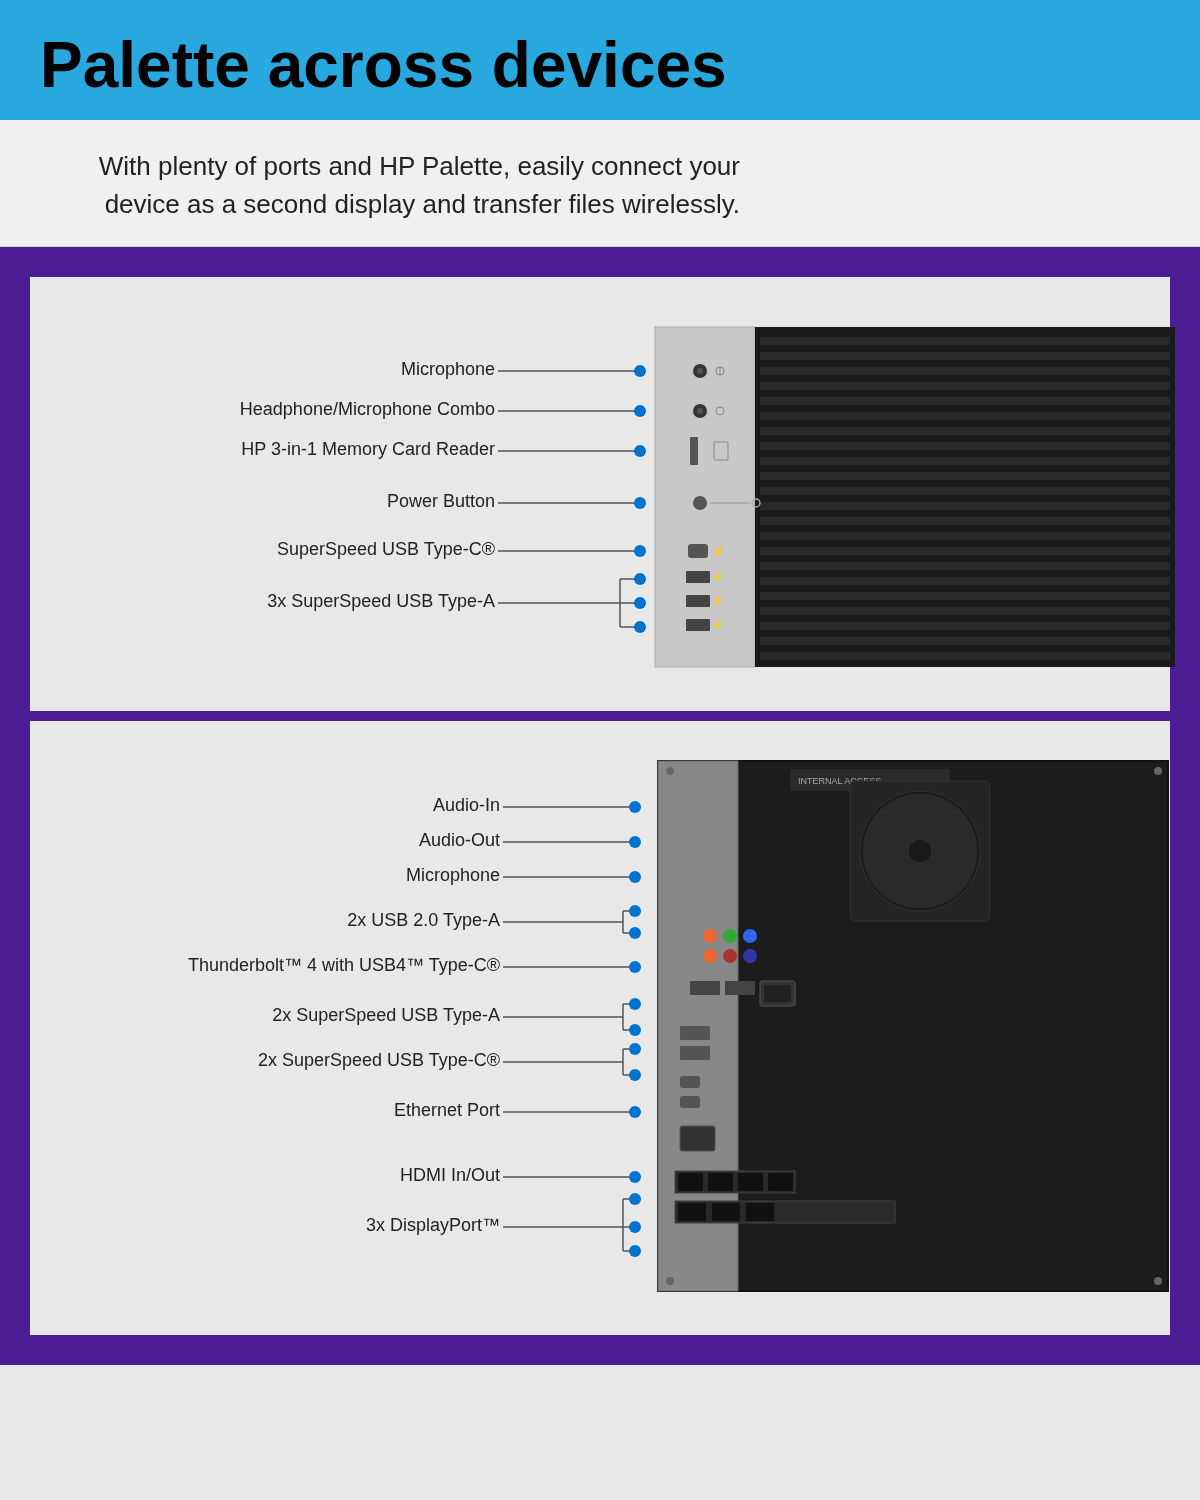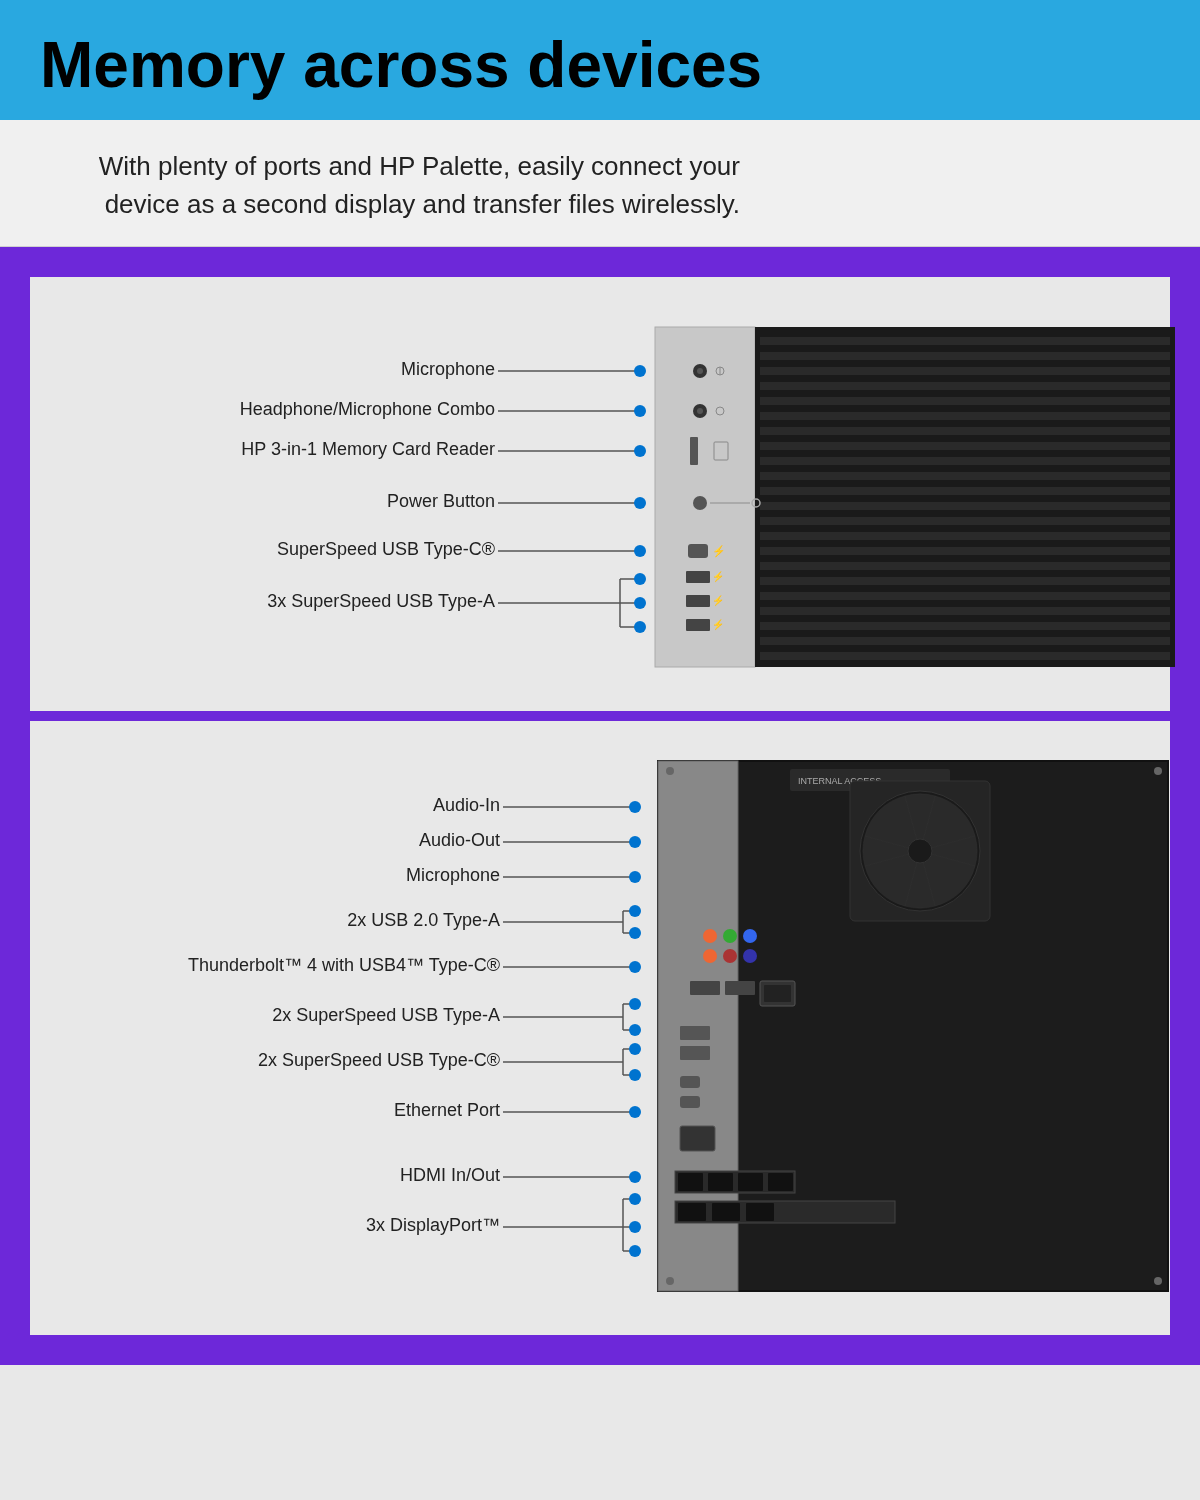--- a/index.html
+++ b/index.html
@@ -32,30 +32,30 @@
 
     .subtitle-text {
       font-size: 26px;
       color: #222;
       line-height: 1.45;
       max-width: 700px;
       text-align: right;
     }
 
     .content-area {
-      background: #6d28d9;
+      background: #4c1d95;
       padding: 30px 30px;
     }
 
   </style>
 </head>
 <body>
 
 <div class="header-section">
-  <h1 class="main-title">Memory across devices</h1>
+  <h1 class="main-title">Palette across devices</h1>
 </div>
 
 <div class="subtitle-section">
   <p class="subtitle-text">With plenty of ports and HP Palette, easily connect your device as a second display and transfer files wirelessly.</p>
 </div>
 
 <div class="content-area">
 
   <div style="position:relative; background:#e8e8e8; padding: 20px 10px 30px 10px;">
     <svg width="1140" height="380" viewBox="0 0 1140 380">

